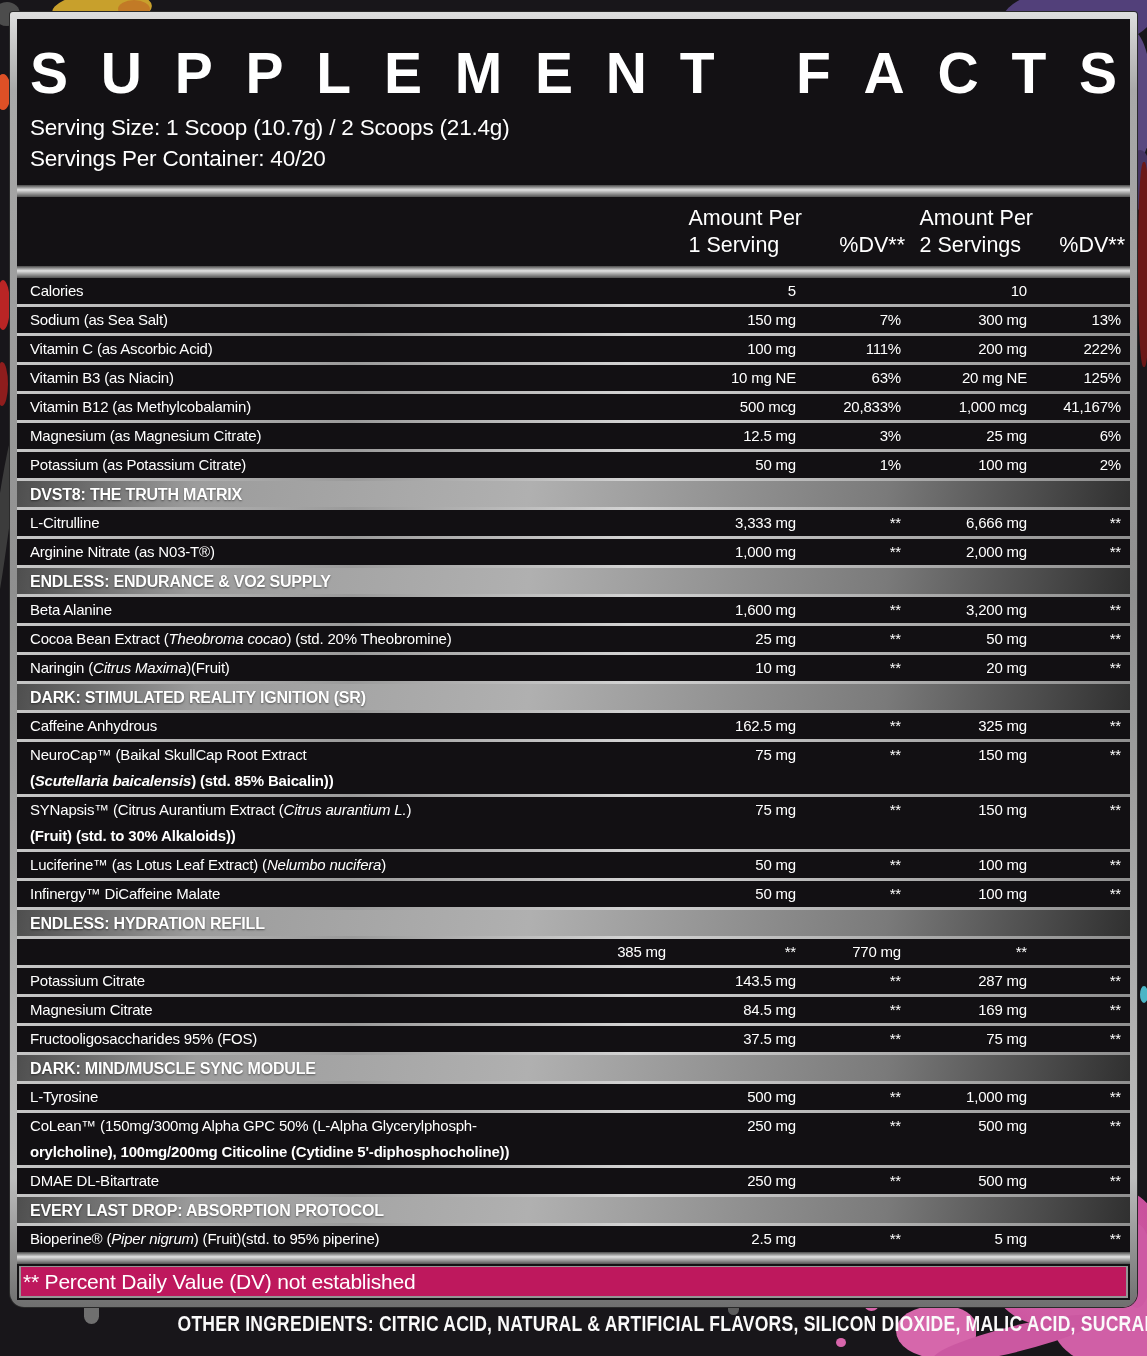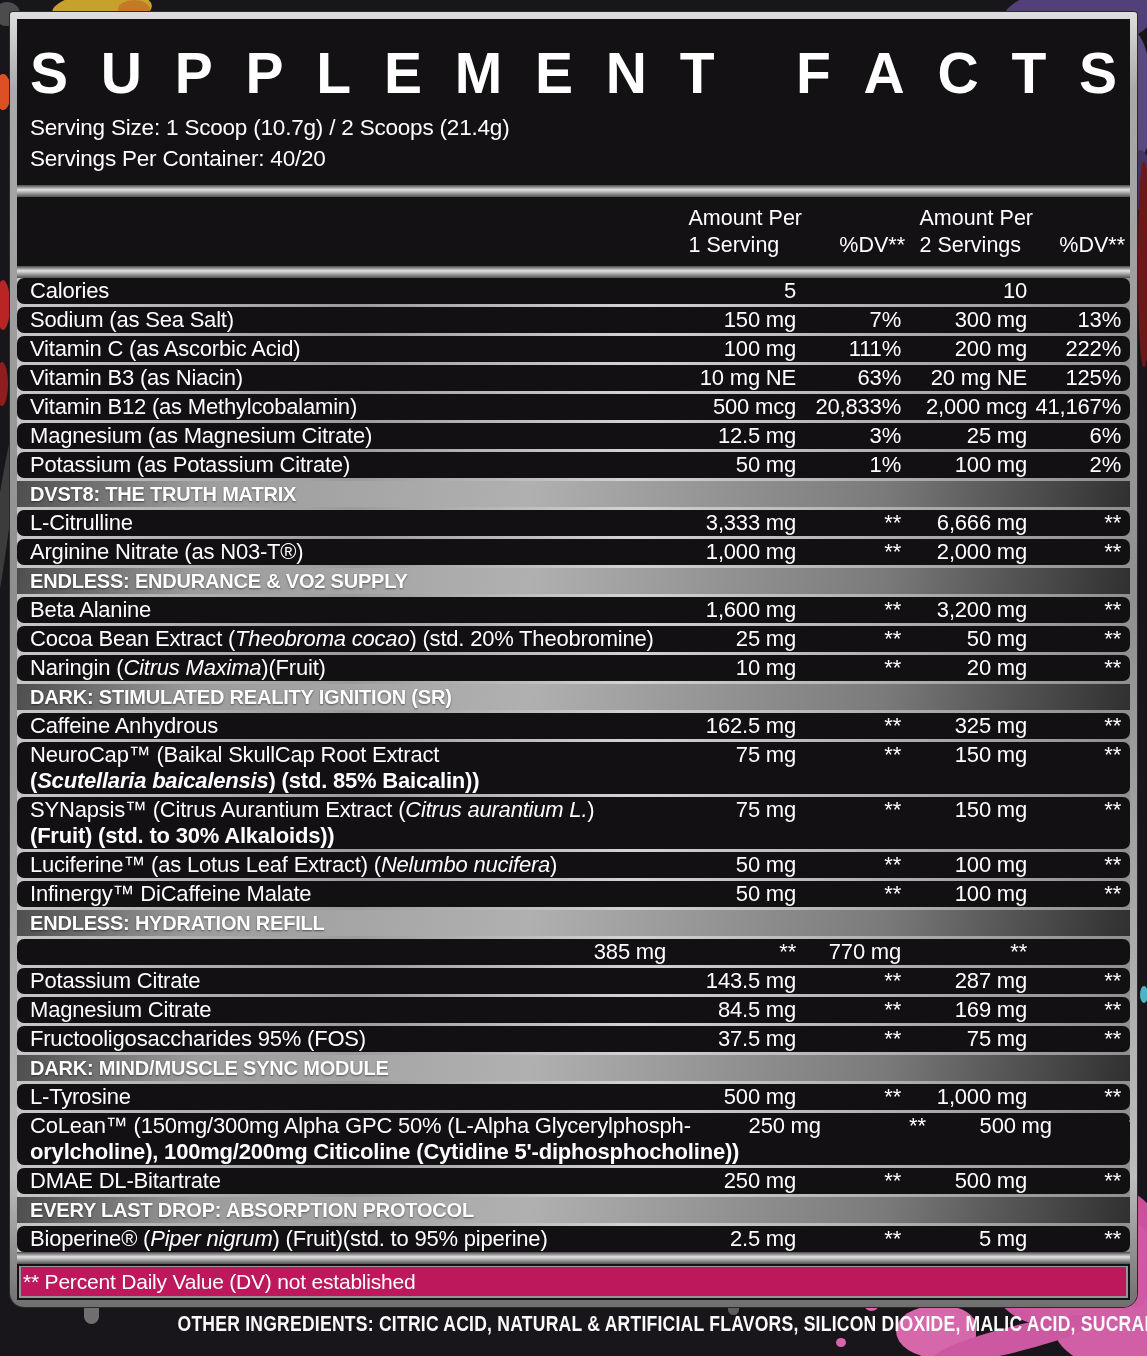--- a/index.html
+++ b/index.html
@@ -63,29 +63,29 @@
   
   .grid{display:grid;grid-template-columns:1fr 130px 105px 126px 94px;padding:0 9px 0 13px;}
   .header-block{padding-top:8px;padding-bottom:7px;align-items:end;font-size:21.5px;}
   .h-stack{justify-self:end;line-height:27px;margin-right:-6px;}
   .h-dv{justify-self:end;line-height:27px;margin-right:-4px;}
   
   .rows{
     display:flex;flex-direction:column;gap:3px;flex:0 0 auto;
     background:linear-gradient(90deg,#c6c6c6,#9b9b9b 30%,#d2d2d2 55%,#8f8f8f 100%);
   }
-  .nutrient{background:#121013;align-content:center;min-height:26px;font-size:22px;letter-spacing:-0.2px;border-radius:7px;}
+  .nutrient{background:#121013;align-content:center;min-height:26px;font-size:15px;letter-spacing:-0.2px;}
   .cell{line-height:26px;}
   .name{white-space:nowrap;overflow:visible;}
   .num{text-align:right;white-space:nowrap;}
   .cont{grid-column:1 / -1;font-weight:bold;}
   i{font-style:italic;}
   .section{
     height:26px;line-height:27px;padding-left:13px;
-    font-size:20px;font-weight:bold;color:#fff;letter-spacing:-0.2px;
+    font-size:16px;font-weight:bold;color:#fff;letter-spacing:-0.2px;
     text-shadow:0 1px 2px rgba(0,0,0,0.5);
     background:linear-gradient(100deg,#4e4e4e 0%,#9c9c9c 16%,#b0b0b0 46%,#7a7a7a 78%,#303030 100%);
   }
   
   .footnote{
     margin:2px 2px 4px 2px;height:33px;box-sizing:border-box;
     border:2px solid #969696;border-top-width:1px;
     background:#be185d;font-size:21px;line-height:29px;padding-left:2px;
     letter-spacing:-0.2px;
   }
@@ -202,21 +202,21 @@
     <div class="cell num dv1">63%</div>
     <div class="cell num amt2">20 mg NE</div>
     <div class="cell num dv2">125%</div>
 
   </div>
 
   <div class="grid nutrient">
     <div class="cell name"><span>Vitamin B12 (as Methylcobalamin)</span></div>
     <div class="cell num amt1">500 mcg</div>
     <div class="cell num dv1">20,833%</div>
-    <div class="cell num amt2">2,000 mcg</div>
+    <div class="cell num amt2">1,000 mcg</div>
     <div class="cell num dv2">41,167%</div>
 
   </div>
 
   <div class="grid nutrient">
     <div class="cell name"><span>Magnesium (as Magnesium Citrate)</span></div>
     <div class="cell num amt1">12.5 mg</div>
     <div class="cell num dv1">3%</div>
     <div class="cell num amt2">25 mg</div>
     <div class="cell num dv2">6%</div>

